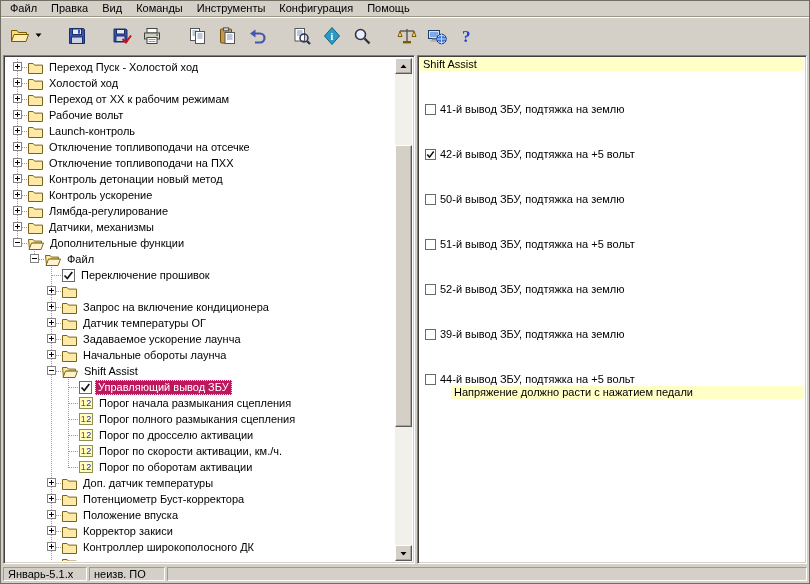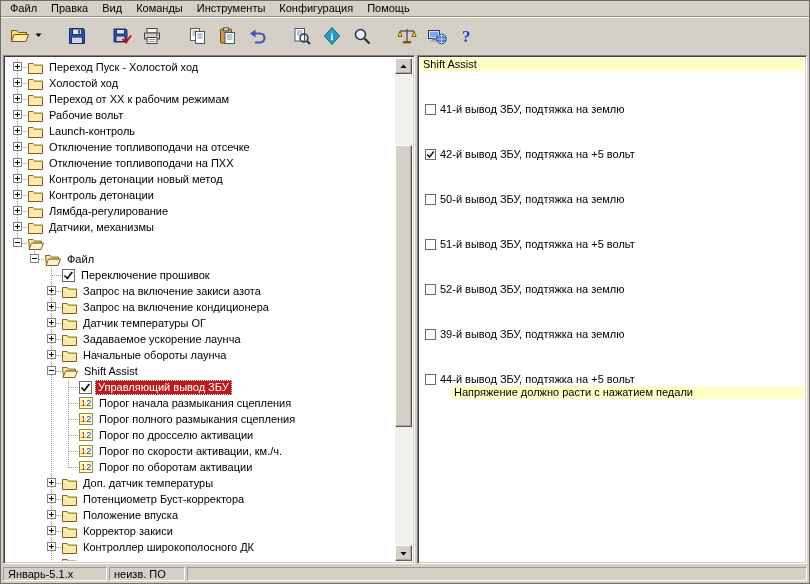--- a/index.html
+++ b/index.html
@@ -30,21 +30,21 @@
   .cell{width:17px;height:16px;flex:0 0 auto;position:relative;}
   .vfull::before{content:"";position:absolute;left:7px;top:0;height:16px;width:1px;
                  background-image:repeating-linear-gradient(#9a9a9a 0 1px,transparent 1px 2px);}
   .vhalf::before{content:"";position:absolute;left:7px;top:0;height:9px;width:1px;
                  background-image:repeating-linear-gradient(#9a9a9a 0 1px,transparent 1px 2px);}
   .hstub::after{content:"";position:absolute;left:8px;top:8px;width:9px;height:1px;
                 background-image:repeating-linear-gradient(to right,#9a9a9a 0 1px,transparent 1px 2px);}
   .expbox{position:absolute;left:3px;top:3px;width:9px;height:9px;z-index:1;display:flex;}
   .ticon{margin:0 3px 0 1px;display:flex;align-items:center;flex:0 0 auto;}
   .tlabel{padding:1px 3px;line-height:13px;}
-  .tlabel.selected{background:#b91c1c;color:#ffffff;outline:1px dotted #e8e8e8;outline-offset:-1px;}
+  .tlabel.selected{background:#be185d;color:#ffffff;outline:1px dotted #e8e8e8;outline-offset:-1px;}
 
   
   .vscroll{position:absolute;top:2px;right:2px;bottom:2px;width:17px;background:#f2f0eb;}
   .sbtn{position:absolute;left:0;right:0;height:16px;background:#d4d0c8;border:1px solid;
         border-color:#ffffff #5a5a5a #5a5a5a #ffffff;box-shadow:inset -1px -1px 0 #a8a49c;
         display:flex;align-items:center;justify-content:center;box-sizing:border-box;}
   .sbtn.up{top:0;} .sbtn.down{bottom:0;}
   .strack{position:absolute;left:0;right:0;top:16px;bottom:16px;}
   .sthumb{position:absolute;left:0;right:0;top:15%;height:60%;background:#d4d0c8;border:1px solid;
           border-color:#ffffff #5a5a5a #5a5a5a #ffffff;box-shadow:inset -1px -1px 0 #a8a49c;box-sizing:border-box;}
@@ -54,21 +54,21 @@
   .panel-header{height:13px;line-height:13px;background:#ffffc6;padding-left:3px;}
   .opt-row{height:13px;display:flex;align-items:center;padding-left:5px;margin-top:32px;}
   .opt-cb{display:flex;margin-right:4px;flex:0 0 auto;}
   .opt-label{line-height:13px;white-space:nowrap;}
   .panel-note{height:13px;line-height:13px;background:#ffffc6;padding-left:3px;white-space:nowrap;margin-left:31px;}
 
   
   .statusbar{flex:0 0 auto;height:18px;display:flex;gap:2px;padding:2px;box-sizing:border-box;}
   .scell{border:1px solid;border-color:#9a9a9a #ffffff #ffffff #9a9a9a;padding:0 4px;line-height:12px;
          overflow:hidden;white-space:nowrap;box-sizing:border-box;}
-  .scell.c1{width:104px;flex:0 0 auto;}
+  .scell.c1{width:84px;flex:0 0 auto;}
   .scell.c2{width:76px;flex:0 0 auto;}
   .scell.fill{flex:1;}
 </style>
 </head>
 <body>
 
 <div class="window">
 
   <div class="menubar" id="menubar">
       <div class="menu-item">Файл</div>
@@ -352,21 +352,21 @@
                   <rect x="0.5" y="0.5" width="8" height="8" fill="#fff" stroke="#848284"></rect>
                   <path d="M2 4.5h5M4.5 2v5" stroke="#000" fill="none"></path>
                 </svg>
               </span>
             </span>
             <span class="ticon">
               <svg width="15" height="13" viewBox="0 0 15 13">
                 <path d="M0.5 2.5h4.6l1.4 1.6h8v8.4h-14z" fill="#ffe9a8" stroke="#7c6514"></path>
               </svg>
             </span>
-            <span class="tlabel">Контроль детонации</span>
+            <span class="tlabel">Контроль ускорение</span>
           </div>
           <div class="trow">
             <span class="cell hstub vfull">
               <span class="expbox">
                 <svg width="9" height="9" viewBox="0 0 9 9">
                   <rect x="0.5" y="0.5" width="8" height="8" fill="#fff" stroke="#848284"></rect>
                   <path d="M2 4.5h5M4.5 2v5" stroke="#000" fill="none"></path>
                 </svg>
               </span>
             </span>
@@ -401,20 +401,21 @@
                   <path d="M2 4.5h5" stroke="#000" fill="none"></path>
                 </svg>
               </span>
             </span>
             <span class="ticon">
               <svg width="16" height="13" viewBox="0 0 16 13">
                 <path d="M0.5 2.5h4.6l1.4 1.6h7v2h-9l-3 6z" fill="#ffe9a8" stroke="#7c6514"></path>
                 <path d="M3.5 6.1h12l-2.5 6.4h-12z" fill="#fff3cf" stroke="#7c6514"></path>
               </svg>
             </span>
+            <span class="tlabel">Дополнительные функции</span>
           </div>
           <div class="trow">
             <span class="cell"></span>
             <span class="cell hstub vhalf">
               <span class="expbox">
                 <svg width="9" height="9" viewBox="0 0 9 9">
                   <rect x="0.5" y="0.5" width="8" height="8" fill="#fff" stroke="#848284"></rect>
                   <path d="M2 4.5h5" stroke="#000" fill="none"></path>
                 </svg>
               </span>
@@ -448,21 +449,20 @@
                   <rect x="0.5" y="0.5" width="8" height="8" fill="#fff" stroke="#848284"></rect>
                   <path d="M2 4.5h5M4.5 2v5" stroke="#000" fill="none"></path>
                 </svg>
               </span>
             </span>
             <span class="ticon">
               <svg width="15" height="13" viewBox="0 0 15 13">
                 <path d="M0.5 2.5h4.6l1.4 1.6h8v8.4h-14z" fill="#ffe9a8" stroke="#7c6514"></path>
               </svg>
             </span>
-            <span class="tlabel">Запрос на включение закиси азота</span>
           </div>
           <div class="trow">
             <span class="cell"></span>
             <span class="cell"></span>
             <span class="cell hstub vfull">
               <span class="expbox">
                 <svg width="9" height="9" viewBox="0 0 9 9">
                   <rect x="0.5" y="0.5" width="8" height="8" fill="#fff" stroke="#848284"></rect>
                   <path d="M2 4.5h5M4.5 2v5" stroke="#000" fill="none"></path>
                 </svg>

